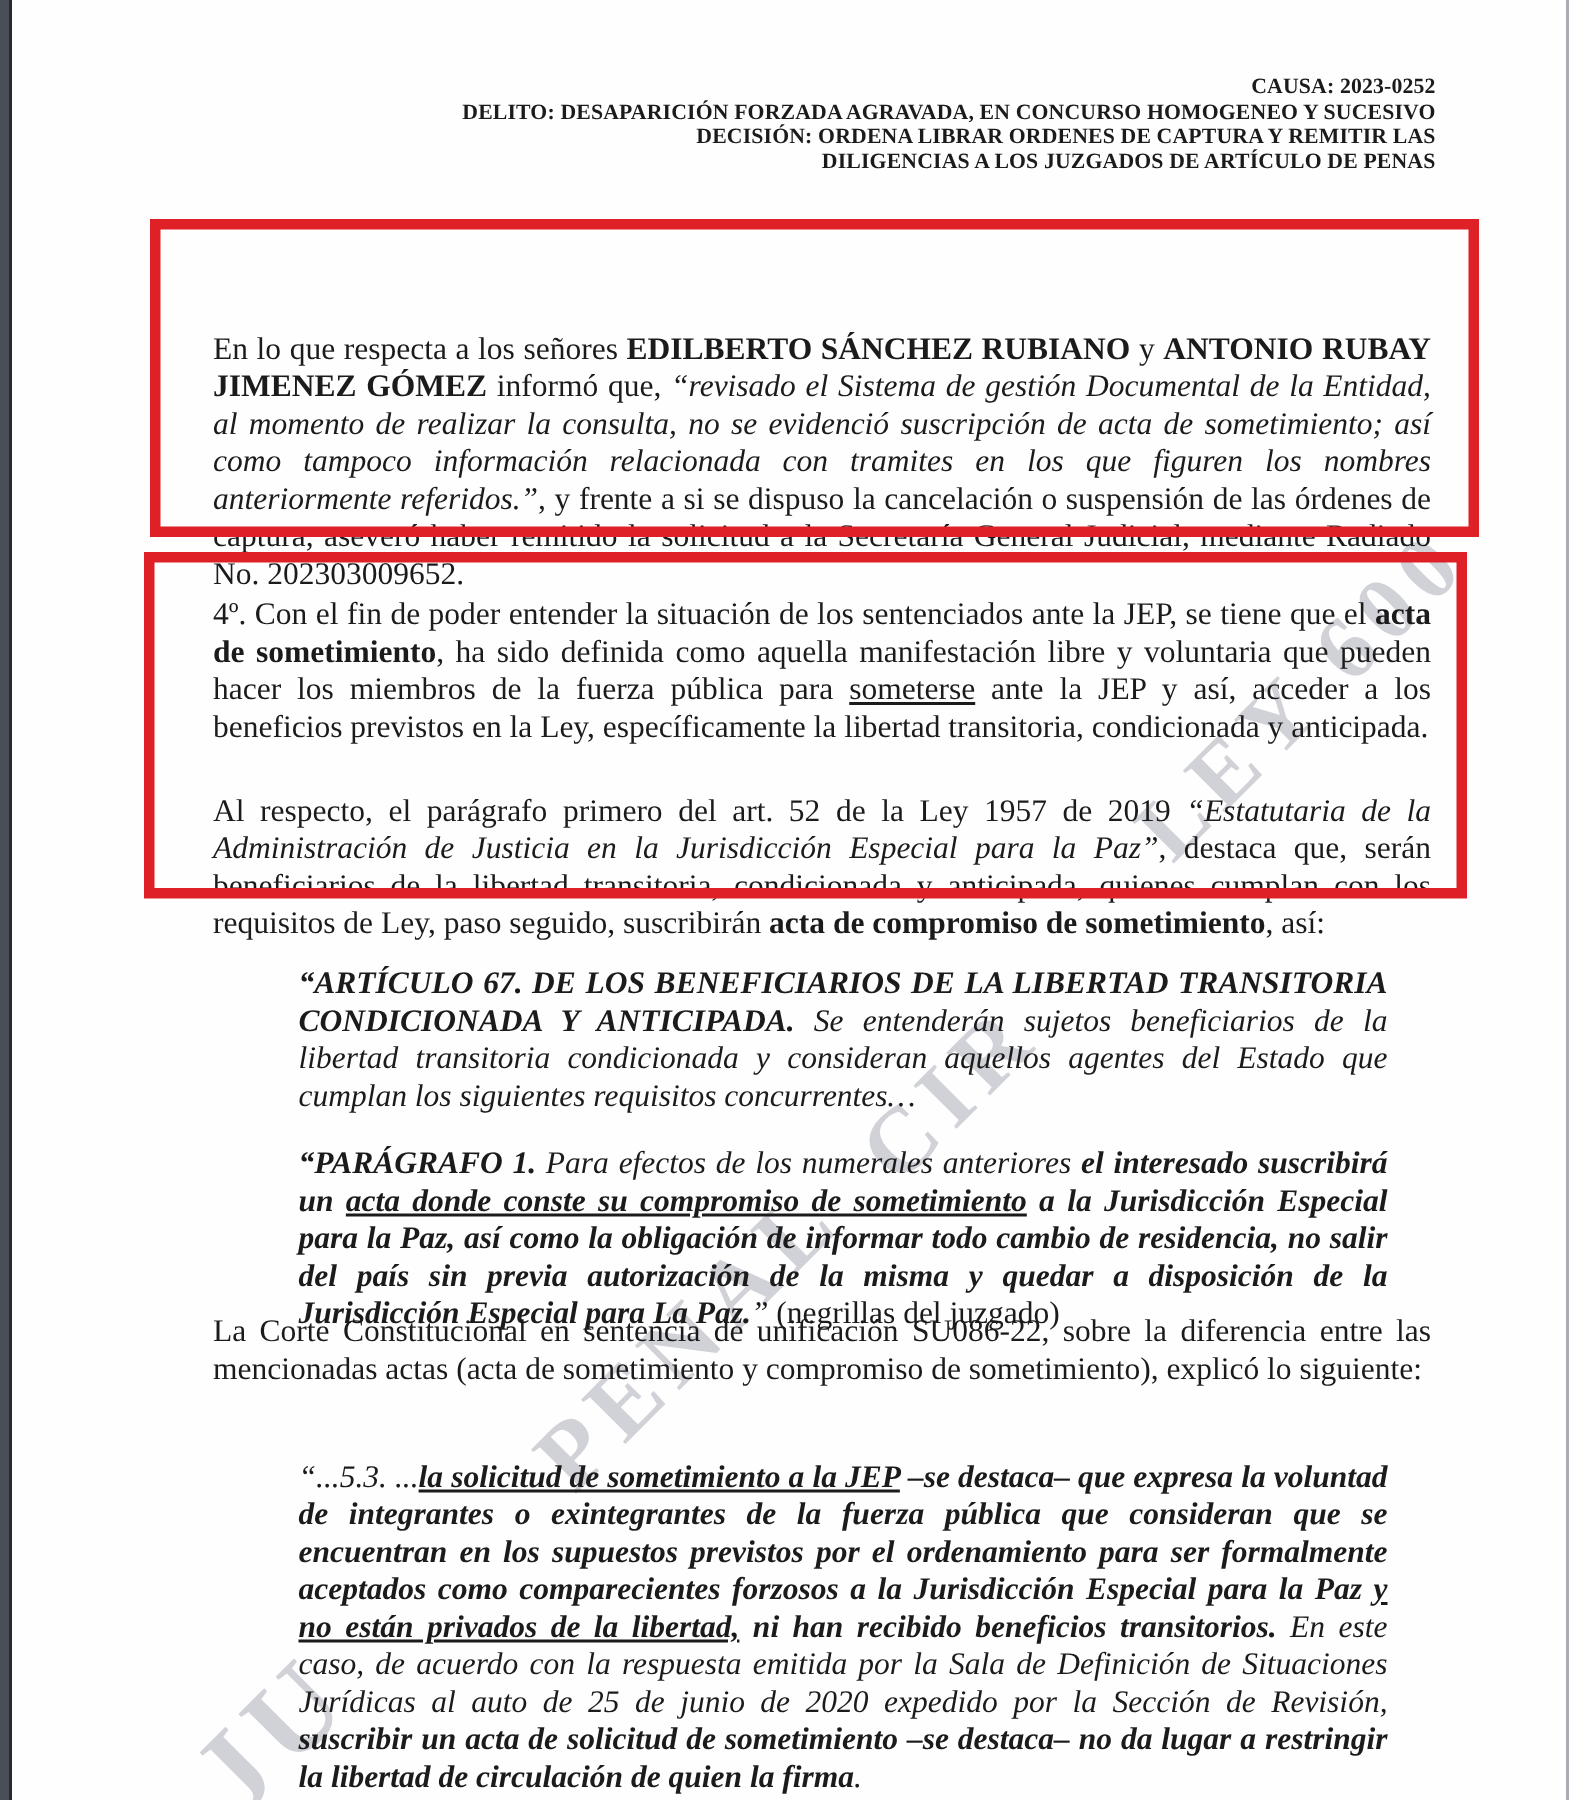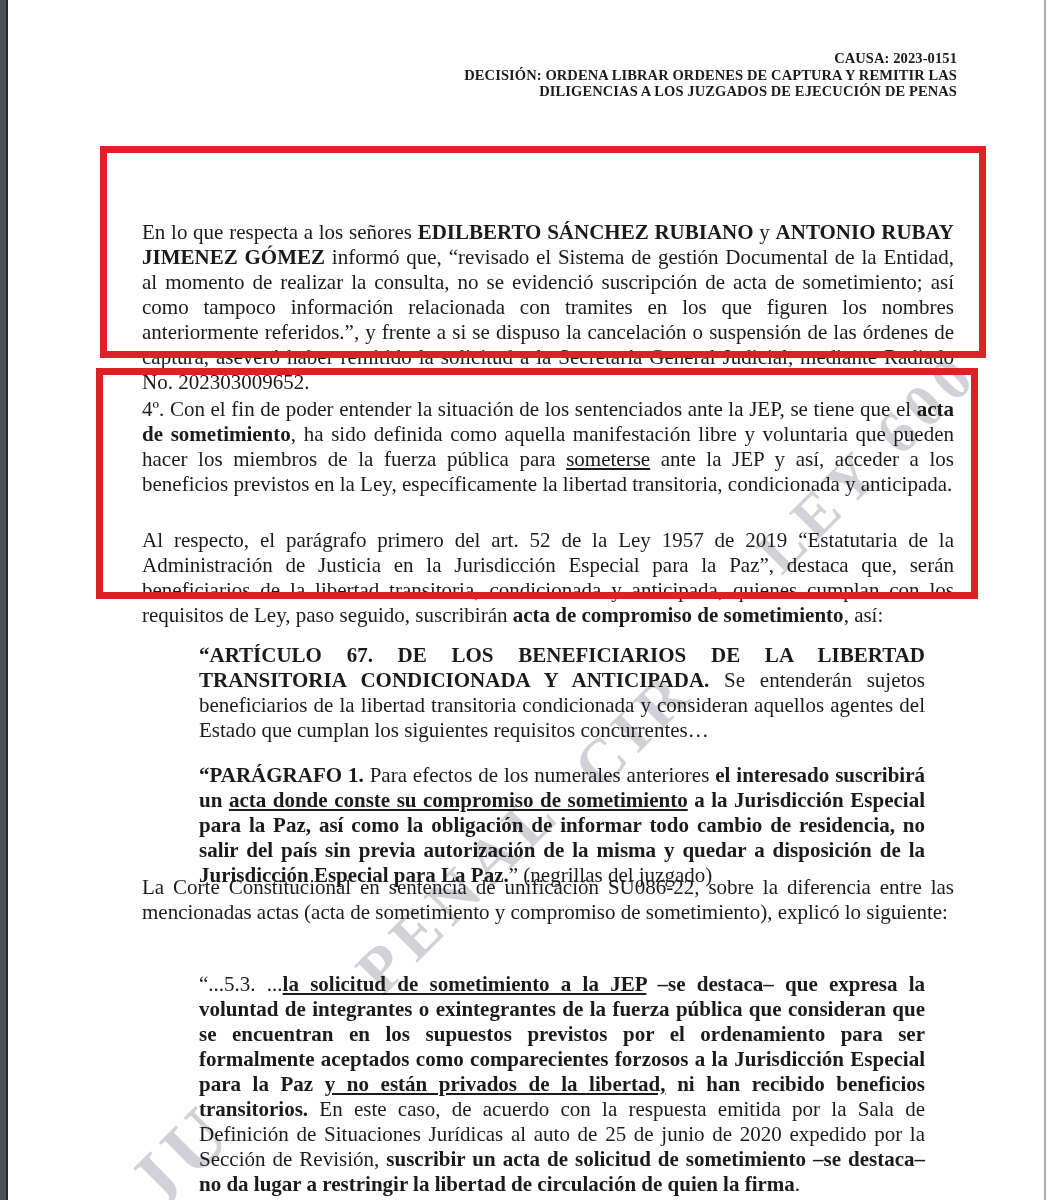--- a/index.html
+++ b/index.html
@@ -7,21 +7,21 @@
         font-family:"Liberation Serif","DejaVu Serif",serif;color:#1b1b1b;}
   .scan-left-edge{position:absolute;left:0;top:0;width:6px;height:1200px;background:#4a4f57;
         border-right:2px solid #262a30;z-index:4;}
   .page-right-border{position:absolute;left:1044px;top:0;width:2px;height:1200px;background:#a9adb3;z-index:4;}
   .case-header{position:absolute;top:50px;right:95px;width:720px;text-align:right;
         font-size:14.5px;line-height:16.5px;font-weight:bold;letter-spacing:.1px;z-index:2;}
   .para{position:absolute;text-align:justify;font-size:21px;line-height:25px;z-index:2;}
   .main-col{left:142px;width:812px;}
   .quote-col{left:199px;width:726px;}
   .b{font-weight:bold}
-  .i{}
+  .i{font-style:italic}
   .u{text-decoration:underline}
   .redbox{position:absolute;border:7px solid #df2127;z-index:3;box-sizing:border-box;background:transparent;}
   .redbox1{left:100px;top:146px;width:886px;height:212px;}
   .redbox2{left:96px;top:368px;width:882px;height:231px;}
   .wm{position:absolute;z-index:1;color:rgba(158,164,176,.48);font-weight:bold;
       letter-spacing:8px;transform:rotate(-45deg);transform-origin:0 50%;white-space:nowrap;}
   .wm-ju{left:142px;top:1150px;font-size:78px;}
   .wm-penal{left:368px;top:945px;font-size:64px;}
   .wm-cir{left:585px;top:742px;font-size:62px;}
   .wm-ley{left:768px;top:528px;font-size:60px;}
@@ -33,23 +33,24 @@
 
   <div class="scan-left-edge"></div>
   <div class="page-right-border"></div>
 
   <span class="wm wm-ju">JU</span>
   <span class="wm wm-penal">PENAL</span>
   <span class="wm wm-cir">CIR</span>
   <span class="wm wm-ley">LEY 600</span>
 
   <div class="case-header">
-    <div>CAUSA: 2023-0151</div>
+    <div>CAUSA: 2023-0252</div>
+    <div>DELITO: DESAPARICIÓN FORZADA AGRAVADA, EN CONCURSO HOMOGENEO Y SUCESIVO</div>
     <div>DECISIÓN: ORDENA LIBRAR ORDENES DE CAPTURA Y REMITIR LAS</div>
-    <div>DILIGENCIAS A LOS JUZGADOS DE EJECUCIÓN DE PENAS</div>
+    <div>DILIGENCIAS A LOS JUZGADOS DE ARTÍCULO DE PENAS</div>
   </div>
 
   <div class="redbox redbox1"></div>
   <div class="redbox redbox2"></div>
 
   <p class="para main-col" style="top:199px;"><span>En lo que respecta a los señores </span><span class="b">EDILBERTO SÁNCHEZ RUBIANO</span><span> y </span><span class="b">ANTONIO RUBAY JIMENEZ GÓMEZ</span><span> informó que, </span><span class="i">“revisado el Sistema de gestión Documental de la Entidad, al momento de realizar la consulta, no se evidenció suscripción de acta de sometimiento; así como tampoco información relacionada con tramites en los que figuren los nombres anteriormente referidos.”</span><span>, y frente a si se dispuso la cancelación o suspensión de las órdenes de captura, aseveró haber remitido la solicitud a la Secretaría General Judicial, mediante Radiado No. 202303009652.</span></p>
   <p class="para main-col" style="top:376px;"><span>4º.  Con el fin de poder entender la situación de los sentenciados ante la JEP, se tiene que el </span><span class="b">acta de sometimiento</span><span>, ha sido definida como aquella manifestación libre y voluntaria que pueden hacer los miembros de la fuerza pública para </span><span class="u">someterse</span><span> ante la JEP y así, acceder a los beneficios previstos en la Ley, específicamente la libertad transitoria, condicionada y anticipada.</span></p>
   <p class="para main-col" style="top:507px;"><span>Al respecto, el parágrafo primero del art. 52 de la Ley 1957 de 2019 </span><span class="i">“Estatutaria de la Administración de Justicia en la Jurisdicción Especial para la Paz”</span><span>, destaca que, serán beneficiarios de la libertad transitoria, condicionada y anticipada, quienes cumplan con los requisitos de Ley, paso seguido, suscribirán </span><span class="b">acta de compromiso de sometimiento</span><span>, así:</span></p>
   <p class="para quote-col" style="top:622px;"><span class="b i">“ARTÍCULO 67. DE LOS BENEFICIARIOS DE LA LIBERTAD TRANSITORIA CONDICIONADA Y ANTICIPADA.</span><span class="i"> Se entenderán sujetos beneficiarios de la libertad transitoria condicionada y consideran aquellos agentes del Estado que cumplan los siguientes requisitos concurrentes…</span></p>
   <p class="para quote-col" style="top:742px;"><span class="b i">“PARÁGRAFO 1.</span><span class="i"> Para efectos de los numerales anteriores </span><span class="b i">el interesado suscribirá un </span><span class="b i u">acta donde conste su compromiso de sometimiento</span><span class="b i"> a la Jurisdicción Especial para la Paz, así como la obligación de informar todo cambio de residencia, no salir del país sin previa autorización de la misma y quedar a disposición de la Jurisdicción Especial para La Paz.</span><span class="i">”</span><span> (negrillas del juzgado)</span></p>

